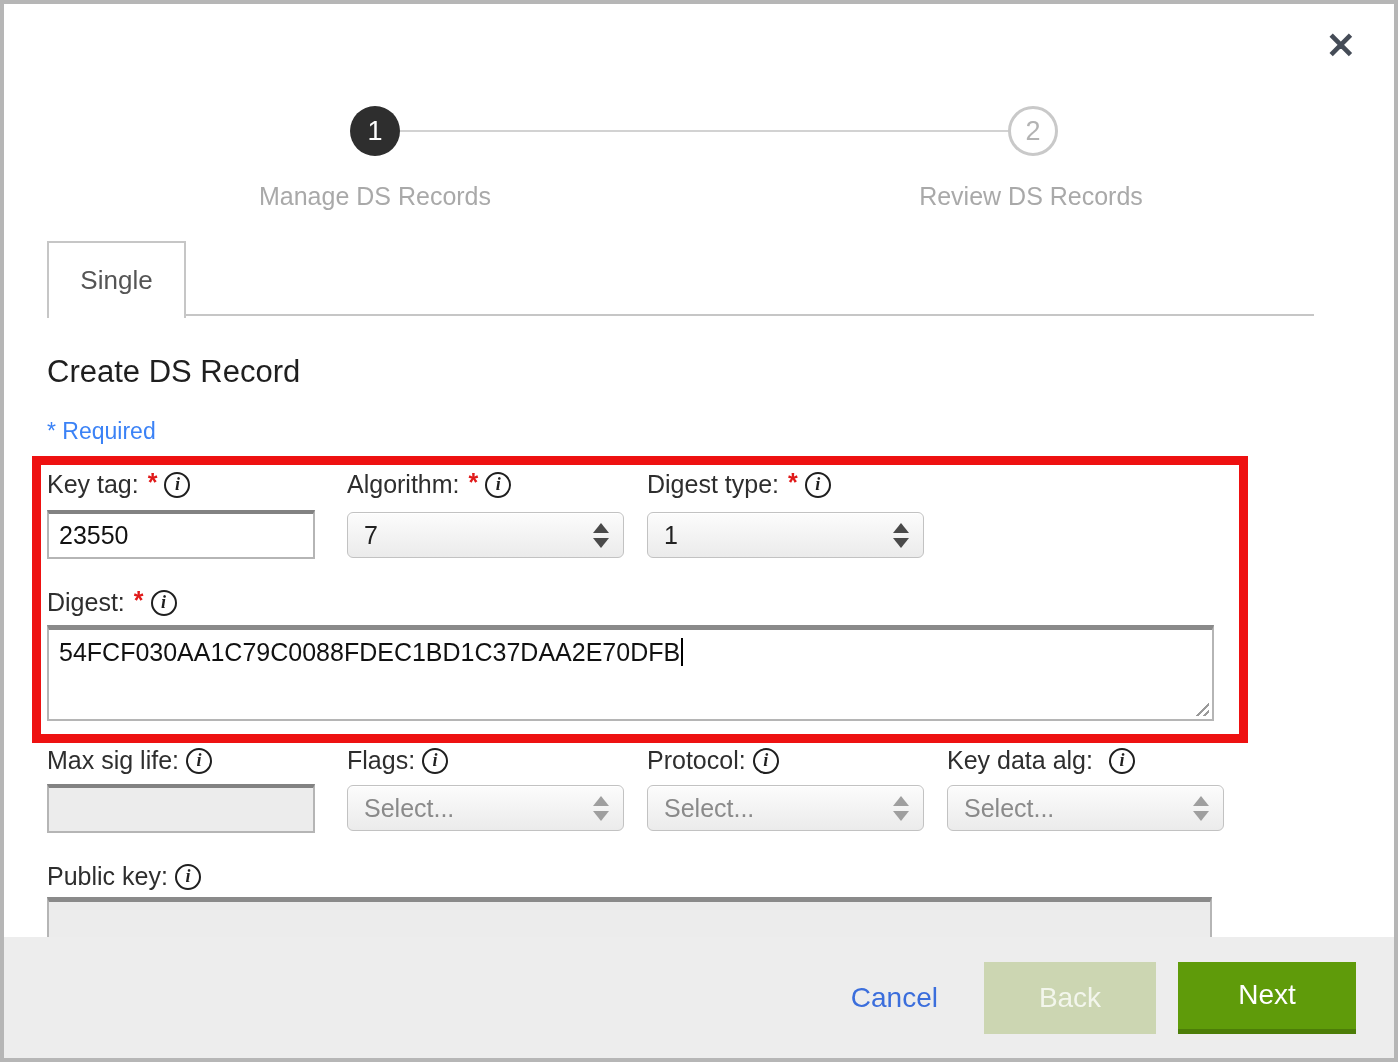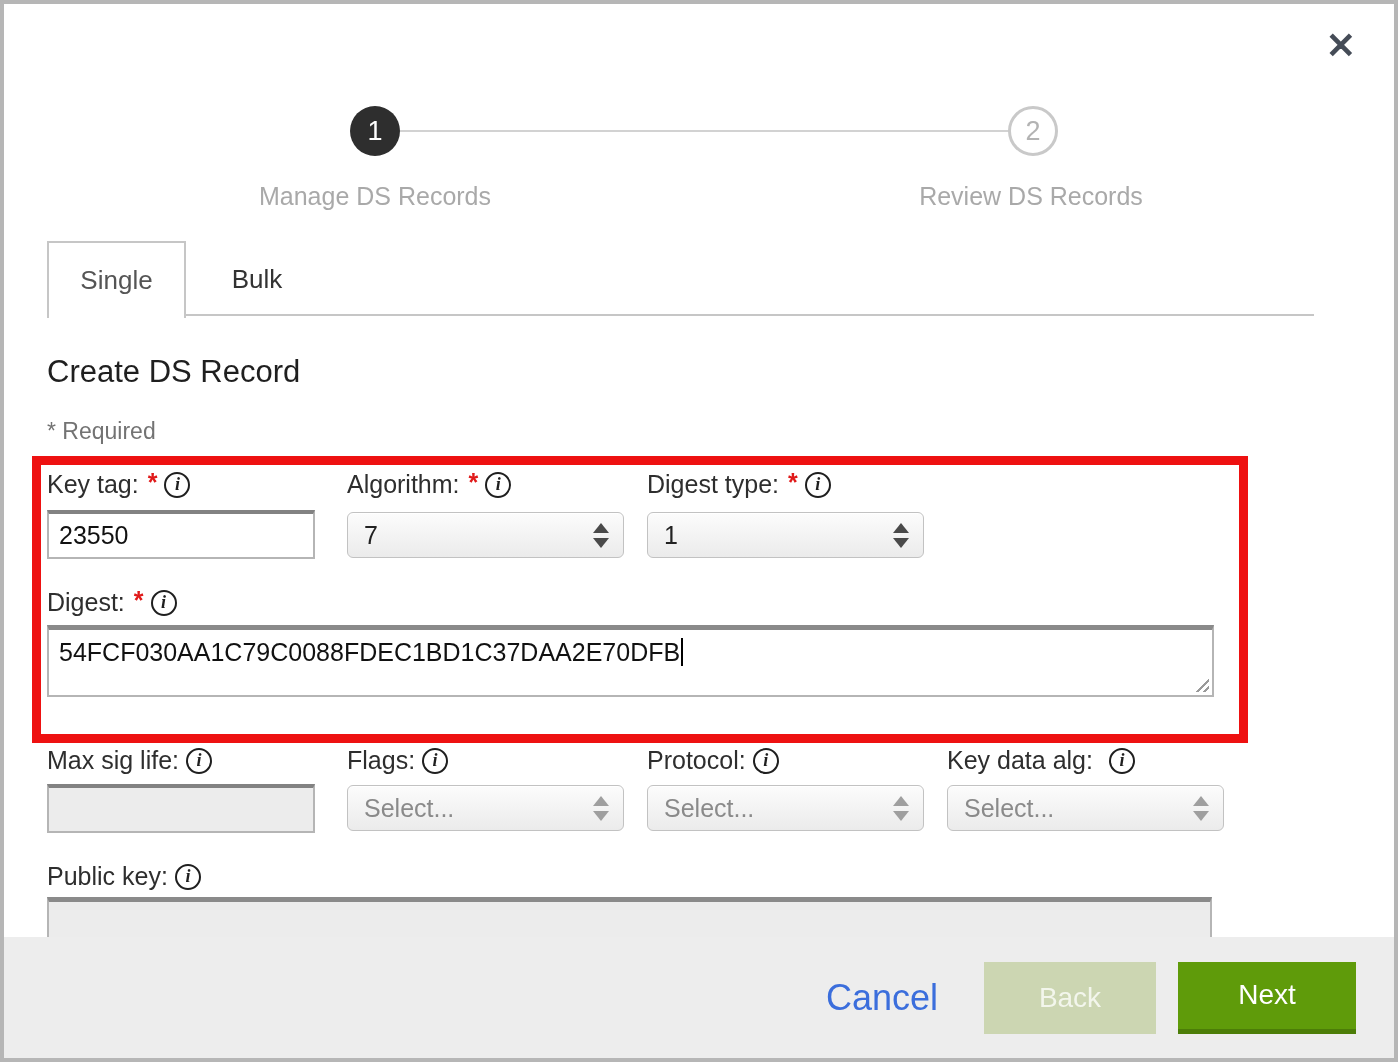--- a/index.html
+++ b/index.html
@@ -18,21 +18,21 @@
   .step-label{position:absolute;top:178px;width:320px;text-align:center;font-size:25px;color:#a9a9a9;}
   .step-label.one{left:211px;}
   .step-label.two{left:867px;}
   
   .tab-line{position:absolute;left:43px;top:310px;width:1267px;height:2px;background:#c6c6c6;z-index:1;}
   .tab{position:absolute;top:237px;height:76px;display:flex;align-items:center;justify-content:center;font-size:26px;box-sizing:border-box;cursor:pointer;}
   .tab.active{left:43px;width:139px;border:2px solid #c6c6c6;border-bottom:none;background:#fff;color:#555;z-index:2;height:77px;}
   .tab.plain{left:182px;width:142px;color:#333;}
   
   .page-title{position:absolute;left:43px;top:350px;font-size:31px;font-weight:normal;color:#1f1f1f;}
-  .required-note{position:absolute;left:43px;top:414px;font-size:23px;color:#737373;}
+  .required-note{position:absolute;left:43px;top:414px;font-size:23px;color:#3b82f6;}
   
   .annotation-box{position:absolute;left:28px;top:452px;width:1216px;height:287px;border:9px solid #ee1111;box-sizing:border-box;z-index:6;pointer-events:none;}
   
   .field-label{position:absolute;display:flex;align-items:center;gap:7px;font-size:25px;color:#2e2e2e;white-space:nowrap;}
   .req-star{color:#e01a1a;font-size:25px;font-weight:bold;position:relative;top:-2px;margin-left:2px;}
   .info-icon{width:26px;height:26px;border:2.5px solid #1f1f1f;border-radius:50%;box-sizing:border-box;display:inline-flex;align-items:center;justify-content:center;font-family:"Liberation Serif",serif;font-style:italic;font-weight:bold;font-size:18px;color:#1f1f1f;flex:0 0 auto;}
   
   .text-input{position:absolute;box-sizing:border-box;width:268px;height:49px;background:#fff;
     border:2px solid #b5b5b5;border-top:4px solid #828282;font-size:25px;color:#111;padding:0 10px;
     font-family:"Liberation Sans",sans-serif;}
@@ -51,21 +51,21 @@
   .select.empty .val{color:#8a8a8a;}
   .spin{display:flex;flex-direction:column;gap:5px;align-items:center;}
   .spin i{display:block;width:0;height:0;border-left:8px solid transparent;border-right:8px solid transparent;}
   .spin i.up{border-bottom:10px solid #4a4a4a;}
   .spin i.down{border-top:10px solid #4a4a4a;}
   .select.empty .spin i.up{border-bottom-color:#9f9f9f;}
   .select.empty .spin i.down{border-top-color:#9f9f9f;}
   
   .footer{position:absolute;left:0;right:0;bottom:0;height:121px;background:#ededed;z-index:10;
     display:flex;align-items:center;justify-content:flex-end;padding-right:38px;box-sizing:border-box;}
-  .cancel-link{font-size:36px;color:#3b6edc;margin-right:46px;cursor:pointer;}
+  .cancel-link{font-size:28px;color:#3b6edc;margin-right:46px;cursor:pointer;}
   .btn{height:72px;display:flex;align-items:center;justify-content:center;font-size:28px;box-sizing:border-box;cursor:pointer;}
   .btn.back{width:172px;background:#ccd6b2;color:#f3f6ec;margin-right:22px;}
   .btn.next{width:178px;background:#5f9b0a;border-bottom:5px solid #4c7d08;color:#fff;}
 </style>
 </head>
 <body>
 
 <div class="frame">
 
   <span class="close-x">✕</span>
@@ -77,23 +77,20 @@
   <div class="step-circle inactive">
     <span>2</span>
   </div>
   <div class="step-label one">Manage DS Records</div>
   <div class="step-label two">Review DS Records</div>
 
   <div class="tab-line"></div>
   <div class="tab active">
     <span>Single</span>
   </div>
-  <div class="tab plain">
-    <span>Bulk</span>
-  </div>
 
   <div class="page-title">Create DS Record</div>
   <div class="required-note">* Required</div>
 
   <div class="annotation-box"></div>
 
   <div class="field-label" style="left:43px;top:466px;">
     <span>Key tag:</span>
     <span class="req-star">*</span>
     <span class="info-icon">
@@ -131,21 +128,21 @@
       </span>
   </div>
 
   <div class="field-label" style="left:43px;top:584px;">
     <span>Digest:</span>
     <span class="req-star">*</span>
     <span class="info-icon">
         <span>i</span>
       </span>
   </div>
-  <div class="ta" style="left:43px;top:621px;width:1167px;height:72px;">
+  <div class="ta" style="left:43px;top:621px;width:1167px;height:96px;">
     <span>54FCF030AA1C79C0088FDEC1BD1C37DAA2E70DFB</span><span class="caret"></span>
     <span class="resize-grip"></span>
   </div>
 
   <div class="field-label" style="left:43px;top:742px;">
     <span>Max sig life:</span>
     <span class="info-icon">
         <span>i</span>
       </span>
   </div>

